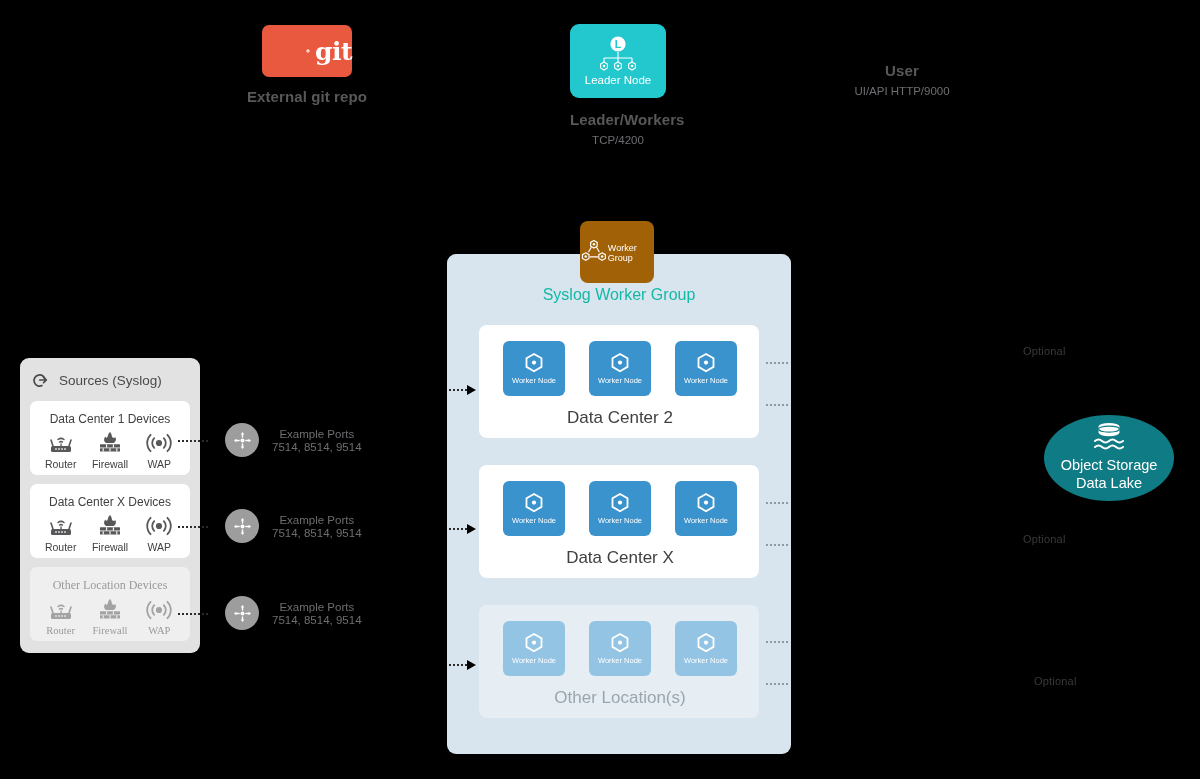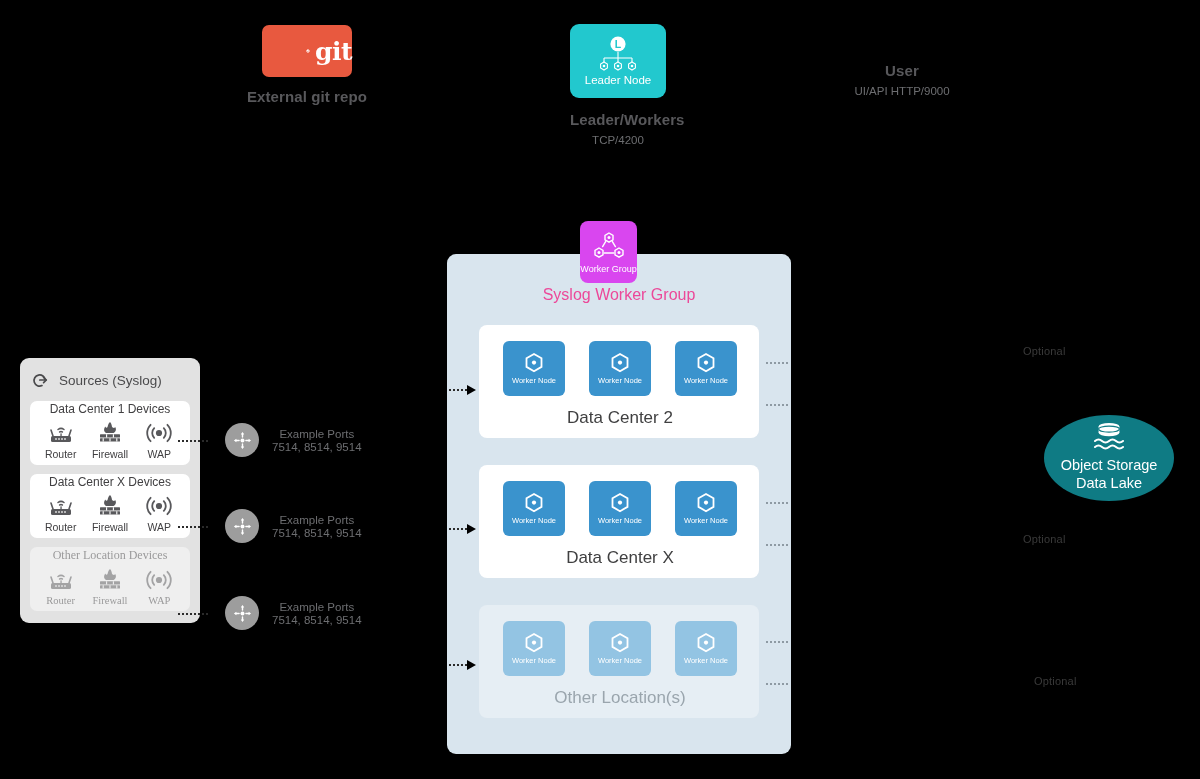--- a/index.html
+++ b/index.html
@@ -34,21 +34,21 @@
   .leader-label { color: #fff; font-size: 11.5px; margin-top: 2px; }
 
   
   .sources-panel {
     width: 180px; border-radius: 9px; background: #e2e2e2;
     padding: 12px 10px 12px 10px;
   }
   .sources-head { display: flex; align-items: center; gap: 7px; margin-bottom: 11px; padding-left: 2px; }
   .sources-title { font-size: 13.5px; color: #4a4a4c; font-weight: 400; }
   .dev-card {
-    background: #fff; border-radius: 7px; padding: 1px 6px 5px 6px; margin-bottom: 9px;
+    background: #fff; border-radius: 7px; padding: 11px 6px 5px 6px; margin-bottom: 9px;
   }
   .dev-card:last-child { margin-bottom: 0; }
   .dev-card.faded { opacity: .45; font-family: Liberation Serif, serif; }
   .dev-card-title { font-size: 12px; color: #414042; text-align: center; margin-bottom: 4px; }
   .dev-row { display: flex; justify-content: space-around; align-items: flex-end; }
   .dev-item { display: flex; flex-direction: column; align-items: center; width: 48px; }
   .dev-name { font-size: 10.5px; color: #414042; margin-top: 2px; }
 
   
   .port-row { display: flex; align-items: center; gap: 13px; }
@@ -58,25 +58,25 @@
   }
   .port-text { display: flex; flex-direction: column; align-items: center; }
   .port-t1 { font-size: 11.5px; color: #6d6e71; }
   .port-t2 { font-size: 11.5px; color: #6d6e71; margin-top: 1px; }
 
   
   .wg-panel {
     width: 344px; height: 500px; border-radius: 9px; background: #d9e5ee;
   }
   .wg-badge {
-    width: 57px; height: 62px; border-radius: 8px; background: #d946ef;
-    display: flex; flex-direction: column; align-items: center; justify-content: center;
+    width: 74px; height: 62px; border-radius: 8px; background: #a16207;
+    display: flex; flex-direction: row; align-items: center; justify-content: center;
   }
   .wg-badge-label { color: #fff; font-size: 9px; margin-top: 1px; }
-  .wg-title { font-size: 16px; color: #ec4899; font-weight: 400; text-align: center; }
+  .wg-title { font-size: 16px; color: #14b8a6; font-weight: 400; text-align: center; }
 
   .dc-card {
     width: 280px; border-radius: 8px; background: #fff; padding: 16px 0 10px 2px;
   }
   .dc-card.faded { background: rgba(255,255,255,.34); }
   .node-row { display: flex; justify-content: center; gap: 24px; }
   .wnode {
     width: 62px; height: 55px; border-radius: 6px; background: #3a93cd;
     display: flex; flex-direction: column; align-items: center; justify-content: center;
   }

